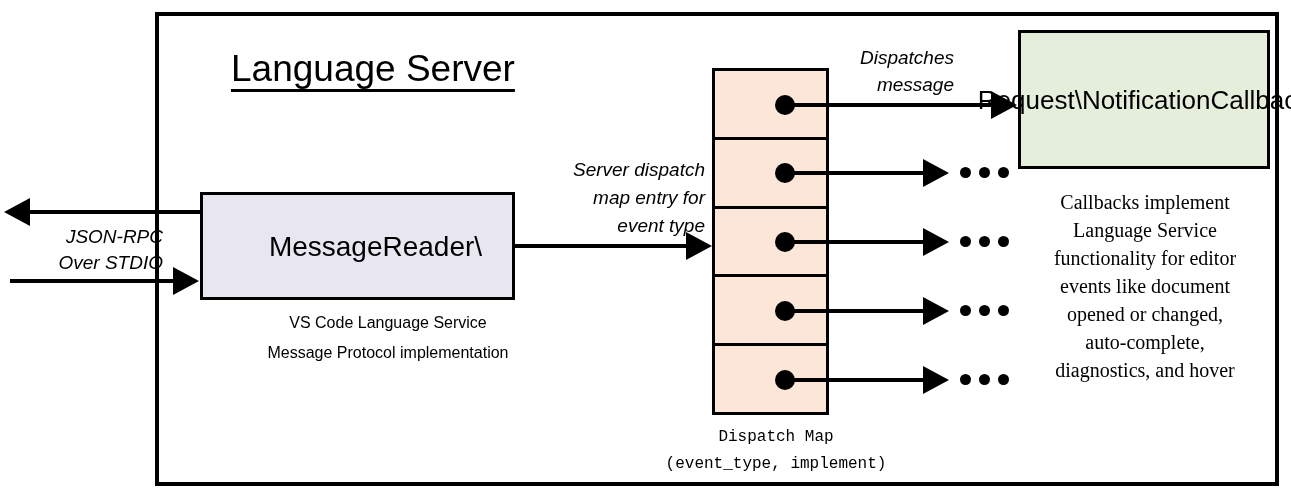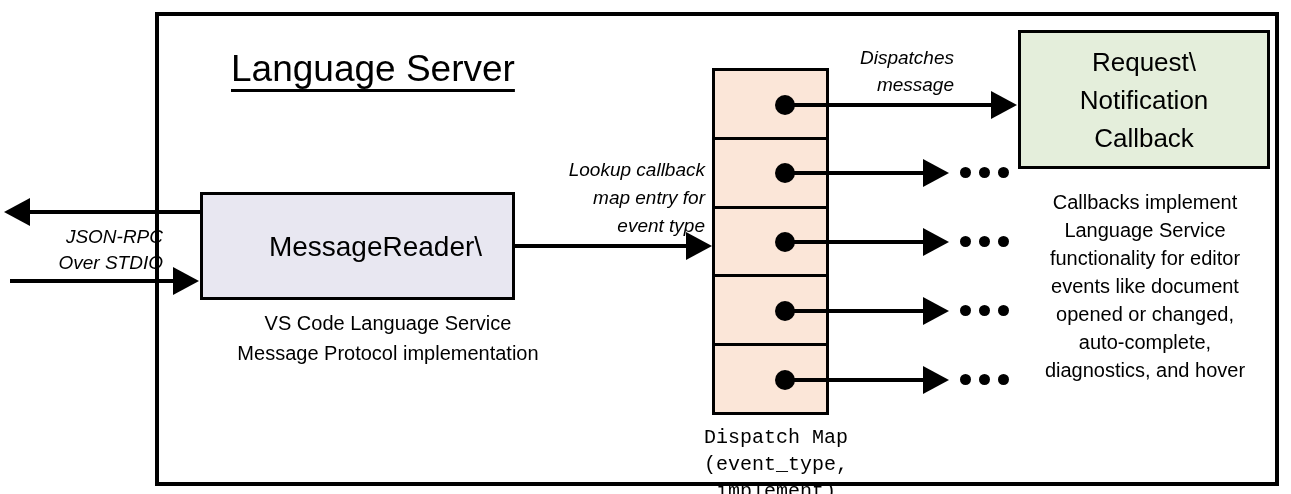--- a/index.html
+++ b/index.html
@@ -19,29 +19,29 @@
     position:absolute;left:155px;top:12px;width:1124px;height:474px;
     border:4px solid var(--line-color);box-sizing:border-box;background:transparent;
   }
   .title{
     position:absolute;left:231px;top:48px;font-size:37px;
     text-decoration:underline;text-decoration-thickness:3px;text-underline-offset:8px;
     white-space:nowrap;
   }
   .node{
     position:absolute;box-sizing:border-box;border:3px solid var(--line-color);
-    display:flex;flex-direction:column;align-items:center;justify-content:center;
+    display:flex;flex-direction:row;align-items:center;justify-content:center;
     text-align:center;
   }
   .reader-box{left:200px;top:192px;width:315px;height:108px;background:var(--reader-fill);font-size:28px;line-height:37px;padding-left:36px;}
   .callback-box{left:1018px;top:30px;width:252px;height:139px;background:var(--callback-fill);font-size:26px;line-height:38px;}
-  .caption{position:absolute;text-align:center;font-size:20px;line-height:30px;}
+  .caption{position:absolute;text-align:center;font-size:16px;line-height:30px;}
   .reader-caption{left:198px;top:308px;width:380px;}
   .map-caption{left:647px;top:424px;width:258px;line-height:27px;font-family:Liberation Mono, monospace;}
-  .note{position:absolute;left:1018px;top:188px;width:254px;text-align:center;font-size:20px;line-height:28px;}
+  .note{position:absolute;left:1018px;top:188px;width:254px;text-align:center;font-size:20px;line-height:28px;font-family:Liberation Serif, serif;}
   .ital{position:absolute;font-style:italic;text-align:right;font-size:19px;}
   .stdio-label{left:23px;top:224px;width:140px;line-height:26px;}
   .lookup-label{left:505px;top:156px;width:200px;line-height:28px;}
   .dispatches-label{left:829px;top:44px;width:125px;line-height:27px;}
   .dispatch-map{
     position:absolute;left:712px;top:68px;width:117px;height:347px;
     box-sizing:border-box;border:3px solid var(--line-color);
     background:var(--map-fill);display:flex;flex-direction:column;
   }
   .dispatch-map .cell{flex:1;}
@@ -83,21 +83,21 @@
   <div class="caption reader-caption">
     <div>VS Code Language Service</div>
     <div>Message Protocol implementation</div>
   </div>
 
   <div>
     <div class="shaft" style="left:515px;top:244px;width:172px;"></div>
     <div class="head-r" style="left:686px;top:232px;"></div>
   </div>
   <div class="ital lookup-label">
-    <div>Lookup callback</div>
+    <div>Server dispatch</div>
     <div>map entry for</div>
     <div>event type</div>
   </div>
 
   <div class="dispatch-map">
     <div class="cell"></div>
     <div class="cell"></div>
     <div class="cell"></div>
     <div class="cell"></div>
     <div class="cell"></div>

